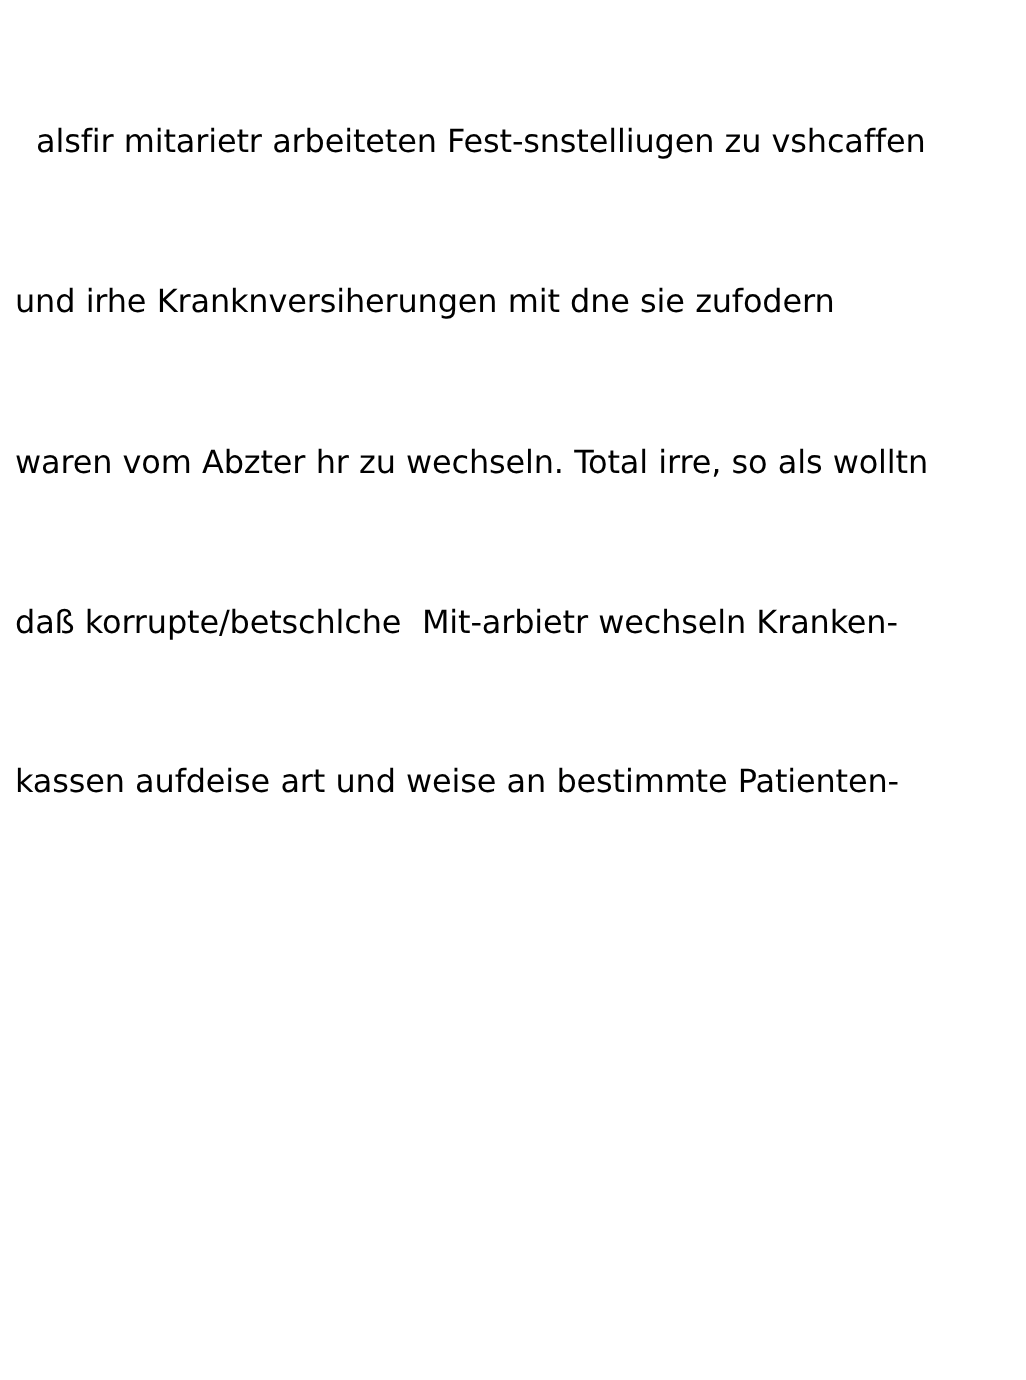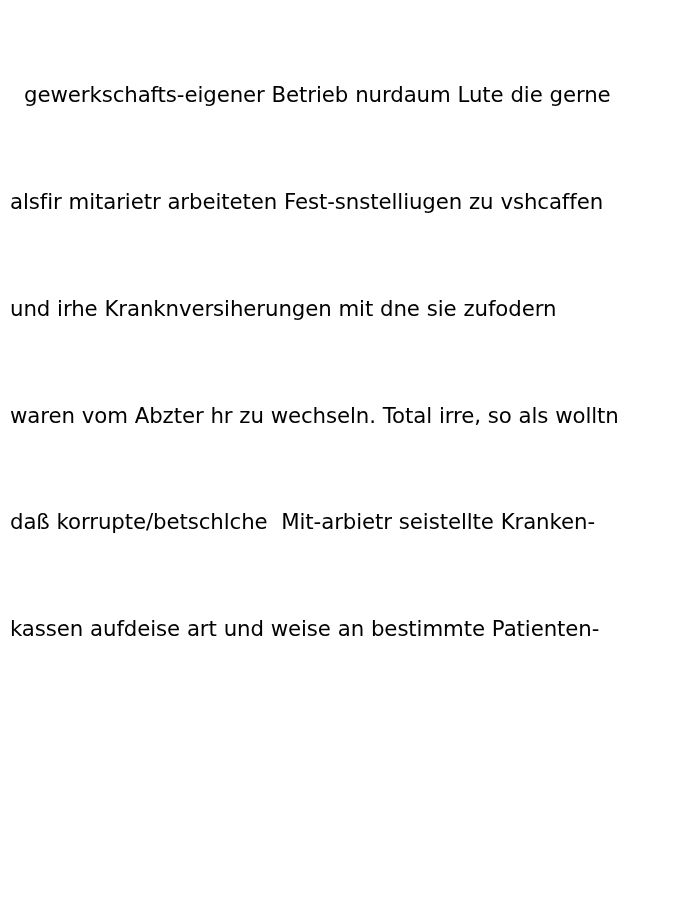--- a/index.html
+++ b/index.html
@@ -39,25 +39,24 @@
   }
   .text-line:first-child {
     text-indent: 14px;
   }
 </style>
 </head>
 <body>
 
 <div id="document-page">
   <div class="text-body">
-    <span class="text-line">gewerkschafts-eigener Betrieb nurdaum Lute die gerne</span>
     <span class="text-line">alsfir mitarietr arbeiteten Fest-snstelliugen zu vshcaffen</span>
     <span class="text-line">und irhe Kranknversiherungen mit dne sie zufodern</span>
     <span class="text-line">waren vom Abzter hr zu wechseln. Total irre, so als wolltn</span>
-    <span class="text-line">daß korrupte/betschlche  Mit-arbietr seistellte Kranken-</span>
+    <span class="text-line">daß korrupte/betschlche  Mit-arbietr wechseln Kranken-</span>
     <span class="text-line">kassen aufdeise art und weise an bestimmte Patienten-</span>
     
     
     
     
     
     
     
     
     

